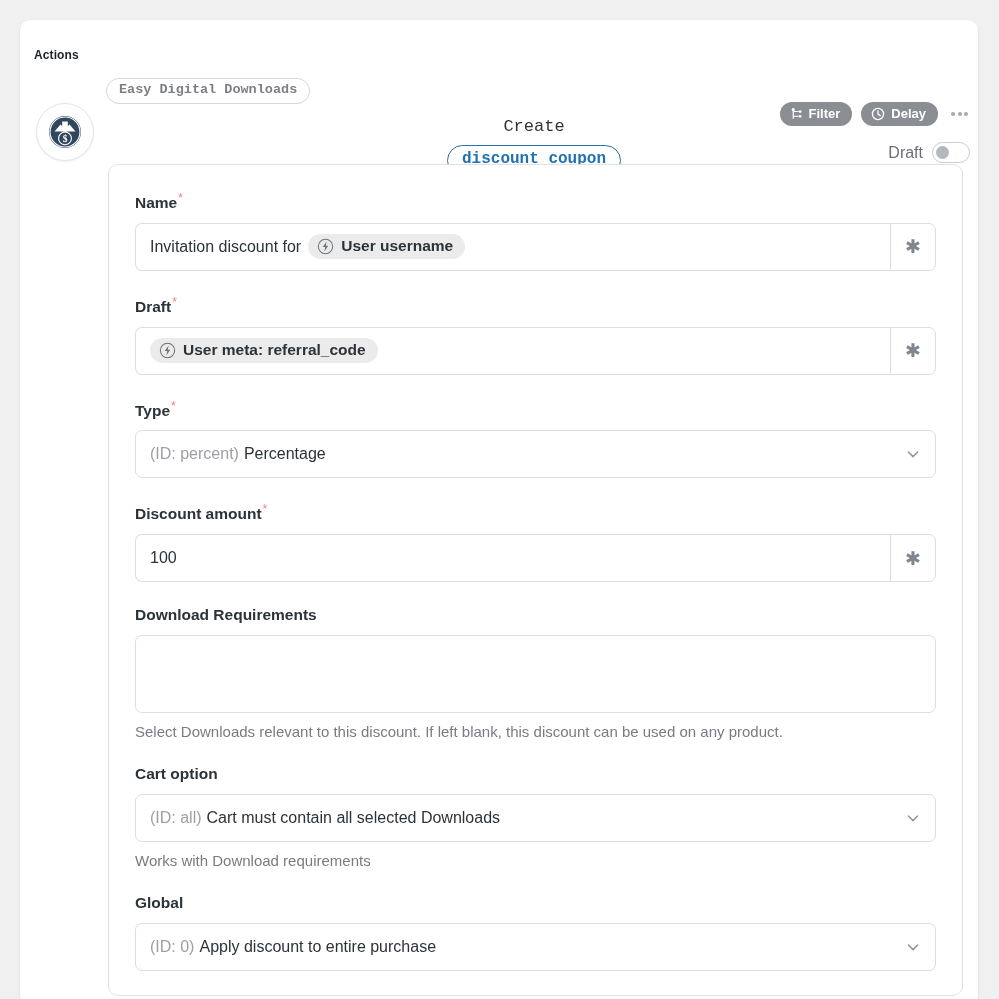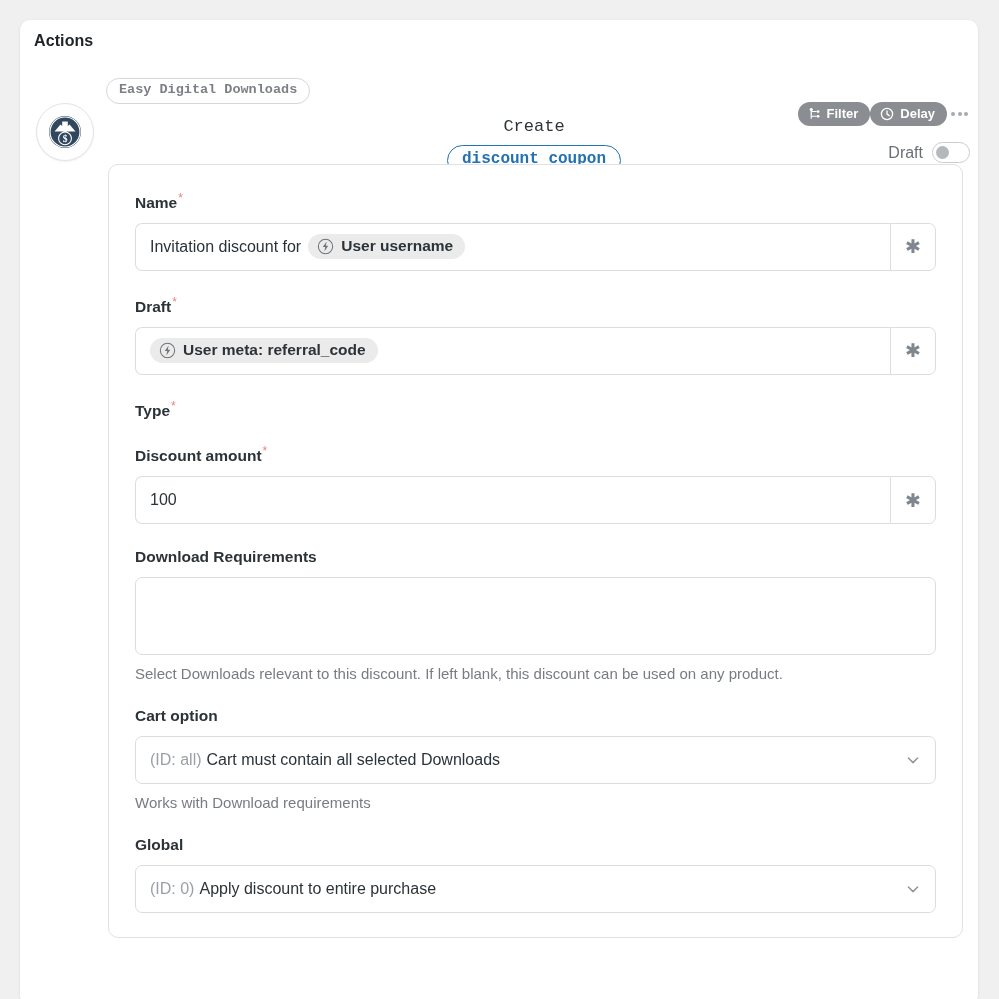--- a/index.html
+++ b/index.html
@@ -19,22 +19,22 @@
     left: 20px; top: 20px;
     width: 958px;
     min-height: 985px;
     background: #ffffff;
     border-radius: 10px;
     box-shadow: 0 1px 3px rgba(0,0,0,0.10);
   }
 
   .actions-title {
     position: absolute;
-    left: 14px; top: 12px;
-    font-size: 16px;
+    left: 14px; top: 28px;
+    font-size: 12px;
     font-weight: 600;
     color: #1d2327;
     letter-spacing: .1px;
   }
 
   
   .step-row { position: absolute; left: 0; top: 58px; width: 100%; }
 
   .step-avatar {
     position: absolute;
@@ -82,21 +82,21 @@
     font-size: 16px;
     background: #fff;
     line-height: 1.2;
     cursor: pointer;
   }
 
   
   .step-tools {
     position: absolute;
     right: 6px; top: 24px;
-    display: flex; align-items: center; 
+    display: flex; align-items: center; gap: 9px;
   }
   .tool-pill {
     display: inline-flex; align-items: center; gap: 6px;
     background: #8a8d91;
     color: #ffffff;
     border-radius: 13px;
     padding: 4px 12px 5px 10px;
     font-size: 13px;
     font-weight: 600;
     cursor: pointer;
@@ -346,20 +346,27 @@
           <div class="merge-btn">
             <span>✱</span>
           </div>
         </div>
       </div>
 
       <div class="field">
         <div class="field-label">
           <span>Type</span><span class="req-star">*</span>
         </div>
+        <div class="select-box">
+          <span class="opt-id">(ID: percent)</span>
+          <span>Percentage</span>
+          <svg class="chevron" width="16" height="16" viewBox="0 0 16 16">
+            <path d="M3.4 6 L8 10.6 L12.6 6" fill="none" stroke="currentColor" stroke-width="1.5" stroke-linecap="round" stroke-linejoin="round"></path>
+          </svg>
+        </div>
       </div>
 
       <div class="field">
         <div class="field-label">
           <span>Discount amount</span><span class="req-star">*</span>
         </div>
         <div class="input-group">
           <div class="text-input">100</div>
           <div class="merge-btn">
             <span>✱</span>

